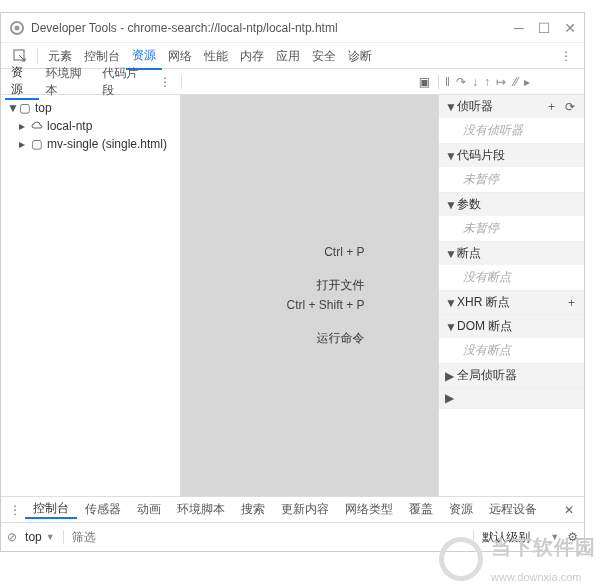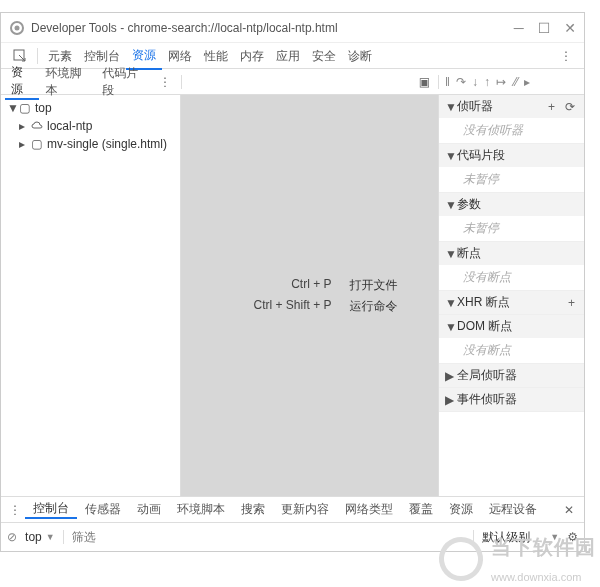--- a/index.html
+++ b/index.html
@@ -25,21 +25,21 @@
 .subtoolbar .right { flex:0 0 145px; display:flex; align-items:center; gap:6px; padding:0 6px; color:#888; }
 .subtoolbar .right span { cursor:pointer; font-size:12px; }
 .main { flex:1; display:flex; min-height:0; }
 .tree { flex:0 0 180px; border-right:1px solid #ddd; padding:4px 6px; }
 .tree .row { display:flex; align-items:center; gap:4px; padding:2px 0; color:#333; cursor:pointer; }
 .tree .arrow { width:8px; display:inline-block; color:#555; }
 .tree .i { width:12px; height:12px; display:inline-flex; align-items:center; justify-content:center; color:#555; }
 .tree .lvl1 { padding-left:12px; }
 .editor { flex:1; background:#d7d7d7; border-right:1px solid #ddd; display:flex; align-items:center; justify-content:center; }
 .hints { color:#555; }
-.hints .hr { display:flex; gap:18px; margin:4px 0; }
+.hints .hr { display:flex; gap:18px; margin:4px 0;flex-direction:column; }
 .hints .k { text-align:right; width:110px; color:#444; }
 .hints .t { color:#333;text-align:right; }
 .sidebar { flex:0 0 145px; overflow:hidden; }
 .sec { border-bottom:1px solid #eee; }
 .sec .hd { background:#f3f3f3; padding:3px 6px; display:flex; align-items:center; gap:4px; color:#333; cursor:pointer; }
 .sec .hd .a { width:8px; color:#555; }
 .sec .hd .lbl { flex:1; }
 .sec .hd .act { color:#666; cursor:pointer; padding:0 3px; }
 .sec .bd { padding:4px 24px; color:#aaa; font-style:italic; text-align:left; }
 .drawer { border-top:1px solid #ddd; }
@@ -206,21 +206,20 @@
       </div>
       <div class="sec">
         <div class="hd">
             <span class="a">▶</span>
             <span class="lbl">全局侦听器</span>
           </div>
       </div>
       <div class="sec">
         <div class="hd">
             <span class="a">▶</span>
-            <span class="lbl">事件侦听器</span>
           </div>
       </div>
     </div>
   </div>
 
   <div class="drawer">
     <div class="tabs">
       <span class="more">⋮</span>
       <span class="dtab active">控制台</span>
       <span class="dtab">传感器</span>

